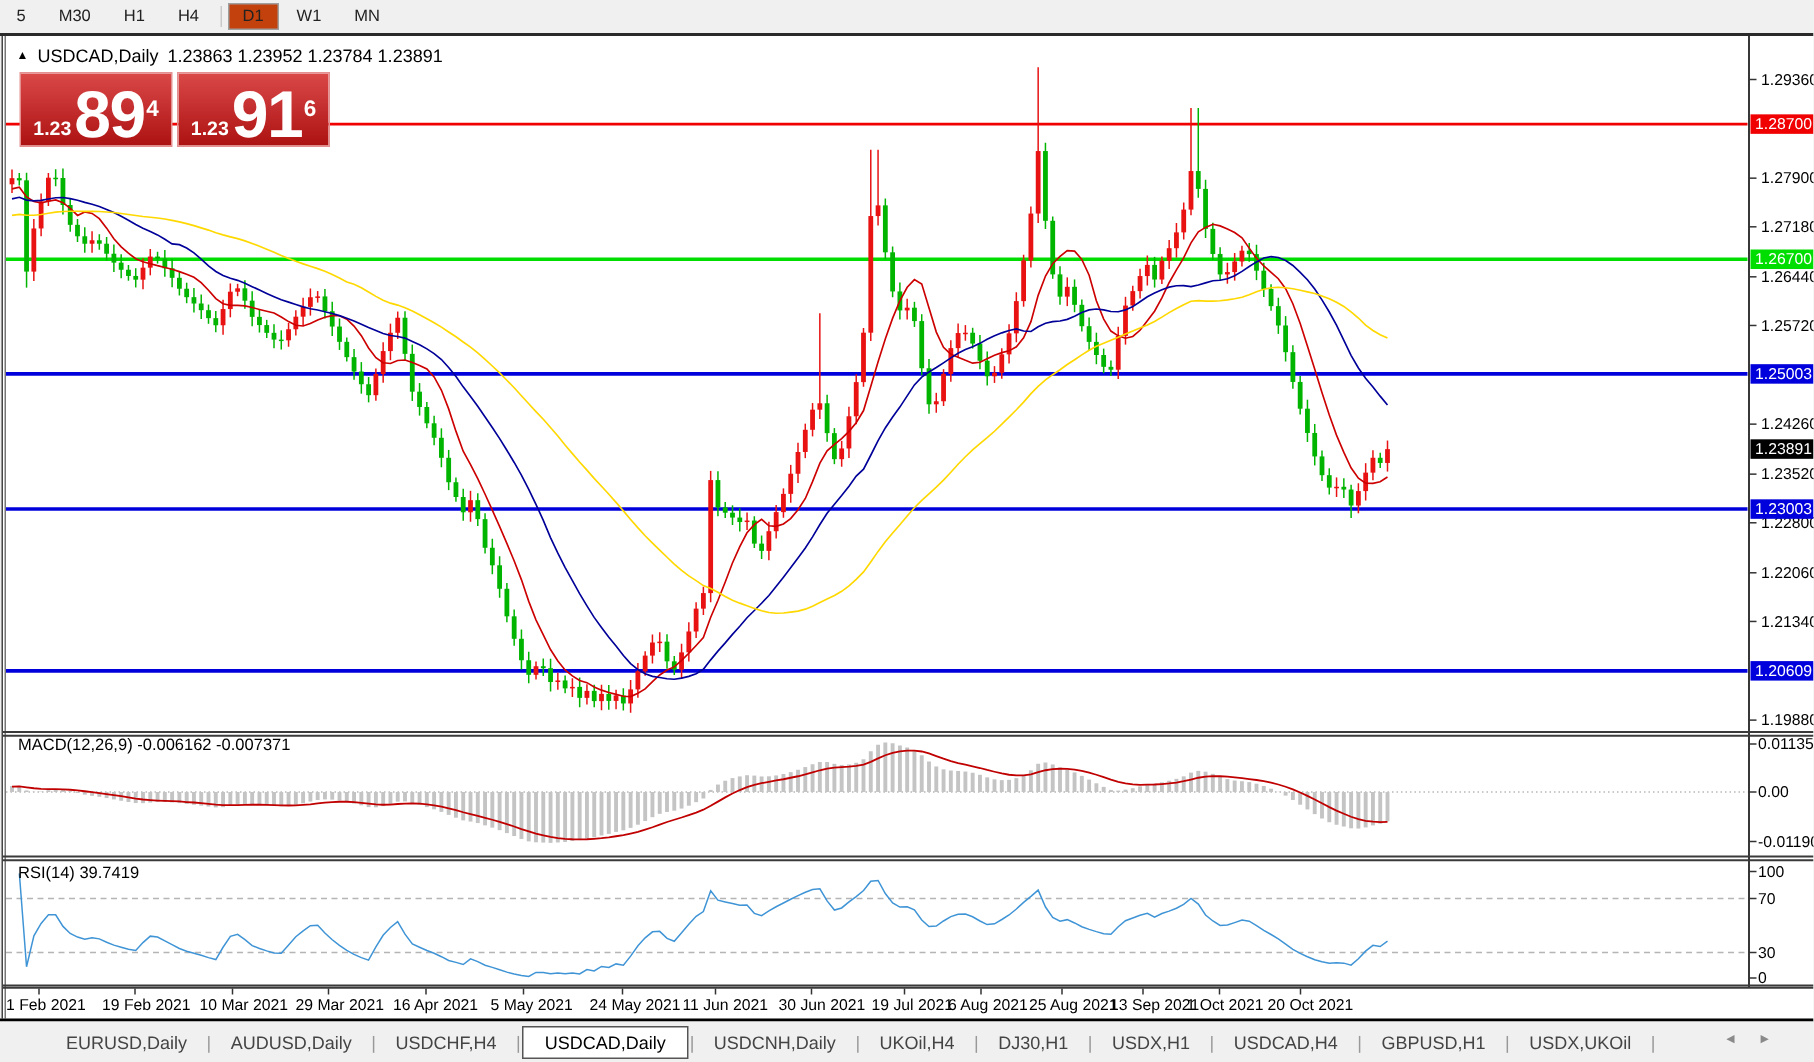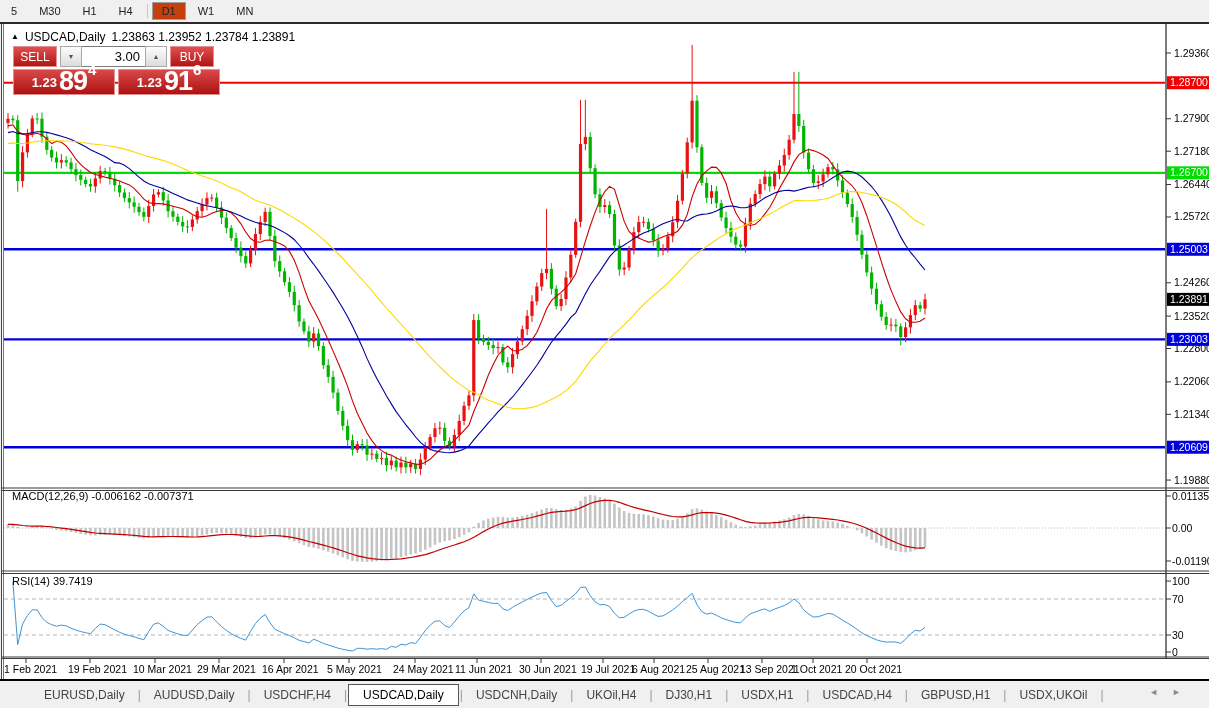--- a/index.html
+++ b/index.html
@@ -23,25 +23,25 @@
   
   #trade-panel{position:absolute;left:13px;top:46px;width:207px;z-index:6;}
   .tp-row1{display:flex;height:21px;}
   .tp-btn{width:44px;background:linear-gradient(#e05050,#b41414);border:1px solid #e49090;
     color:#fff;font-size:12px;display:flex;align-items:center;justify-content:center;box-sizing:border-box;}
   .tp-spin{width:22px;background:linear-gradient(#fcfcfc,#dcdcdc);border:1px solid #a8a8a8;
     color:#555;font-size:7px;display:flex;align-items:center;justify-content:center;box-sizing:border-box;margin-left:3px;}
   .tp-spin.up{margin-left:0;margin-right:3px;}
   .tp-input{width:63px;border:1px solid #7a7a7a;border-left:none;border-right:none;background:#fff;
     font-size:13px;text-align:right;padding:0 5px 0 0;box-sizing:border-box;font-family:inherit;}
-  .tp-row2{display:flex;margin-top:2px;height:26px;gap:3px;}
+  .tp-row2{display:flex;margin-top:2px;height:50px;gap:3px;}
   .tile{flex:1;background:linear-gradient(#da4848,#ad1212);border:1px solid #e49090;color:#fff;
     display:flex;align-items:flex-end;justify-content:center;padding:0 2px 1px 2px;box-sizing:border-box;}
   .tile .sm{font-size:13px;font-weight:bold;line-height:1;margin:0 2px 4px 0;}
-  .tile .big{font-size:27px;font-weight:bold;line-height:0.86;letter-spacing:-1px;}
+  .tile .big{font-size:44px;font-weight:bold;line-height:0.86;letter-spacing:-1px;}
   .tile .sup{font-size:15px;font-weight:bold;line-height:1;margin:0 0 16px 1px;}
 
   
   #tabbar{position:absolute;left:0;top:681px;width:1209px;height:27px;background:#f0f0f0;
     display:flex;align-items:center;z-index:5;font-size:12px;color:#444;}
   .tab{padding:3px 12px;white-space:nowrap;cursor:default;}
   .tab.active{background:#fff;border:1px solid #555;color:#000;padding:3px 14px;}
   .tab-sep{color:#999;padding:0 1px;}
   #tab-scroll{position:absolute;right:28px;top:687px;z-index:6;color:#8a8a8a;font-size:9px;
     display:flex;gap:14px;}
@@ -756,31 +756,20 @@
       <text x="845" y="673" fill="#000" font-family="&quot;Liberation Sans&quot;,&quot;DejaVu Sans&quot;,sans-serif" font-size="10.5px">20 Oct 2021</text>
     </svg>
 
   <div id="chart-header">
     <span class="tri">▲</span>
     <span>USDCAD,Daily</span>
     <span>1.23863 1.23952 1.23784 1.23891</span>
   </div>
 
   <div id="trade-panel">
-    <div class="tp-row1">
-      <div class="tp-btn">SELL</div>
-      <div class="tp-spin">
-        <span>▼</span>
-        </div>
-      <input class="tp-input" value="3.00" style="">
-      <div class="tp-spin up">
-        <span>▲</span>
-        </div>
-      <div class="tp-btn">BUY</div>
-    </div>
     <div class="tp-row2">
       <div class="tile">
         <span class="sm">1.23</span>
         <span class="big">89</span>
         <span class="sup">4</span>
       </div>
       <div class="tile">
         <span class="sm">1.23</span>
         <span class="big">91</span>
         <span class="sup">6</span>

